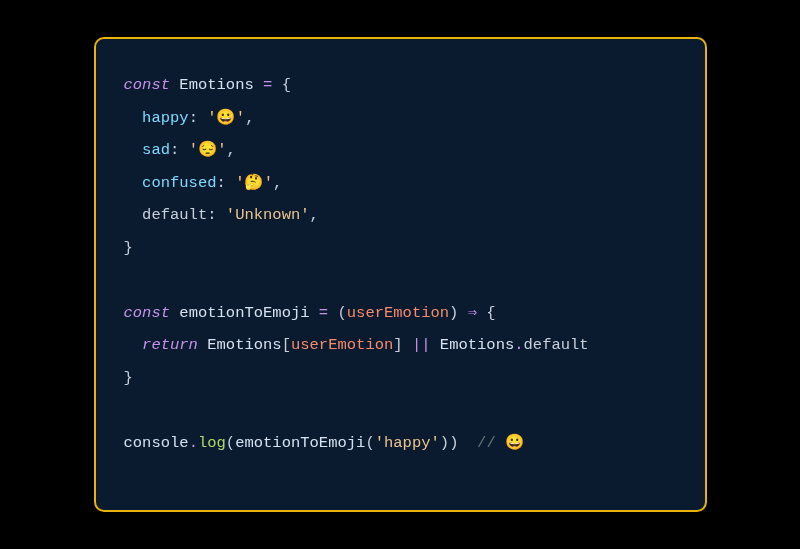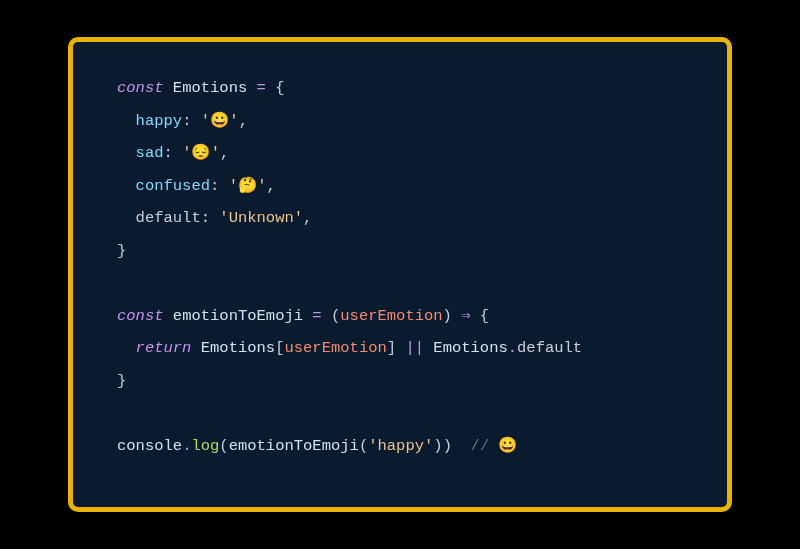--- a/index.html
+++ b/index.html
@@ -8,25 +8,25 @@
     background: #000;
     width: 800px;
     height: 549px;
     display: flex;
     align-items: center;
     justify-content: center;
     font-family: "SFMono-Regular", Consolas, "Liberation Mono", Menlo, monospace;
   }
   .code-panel {
     background: #0a1a2f;
-    border: 5px solid #eab308;
+    border: 2px solid #eab308;
     border-radius: 10px;
-    width: 664px;
+    width: 613px;
     height: 475px;
-    padding: 30px 44px;
+    padding: 30px 28px;
     box-sizing: border-box;
     overflow: hidden;
   }
   .code {
     font-size: 15.5px;
     line-height: 2.1;
     white-space: pre;
     color: #cbd5e1;
   }
   .kw     { color: #c792ea; font-style: italic; }       

